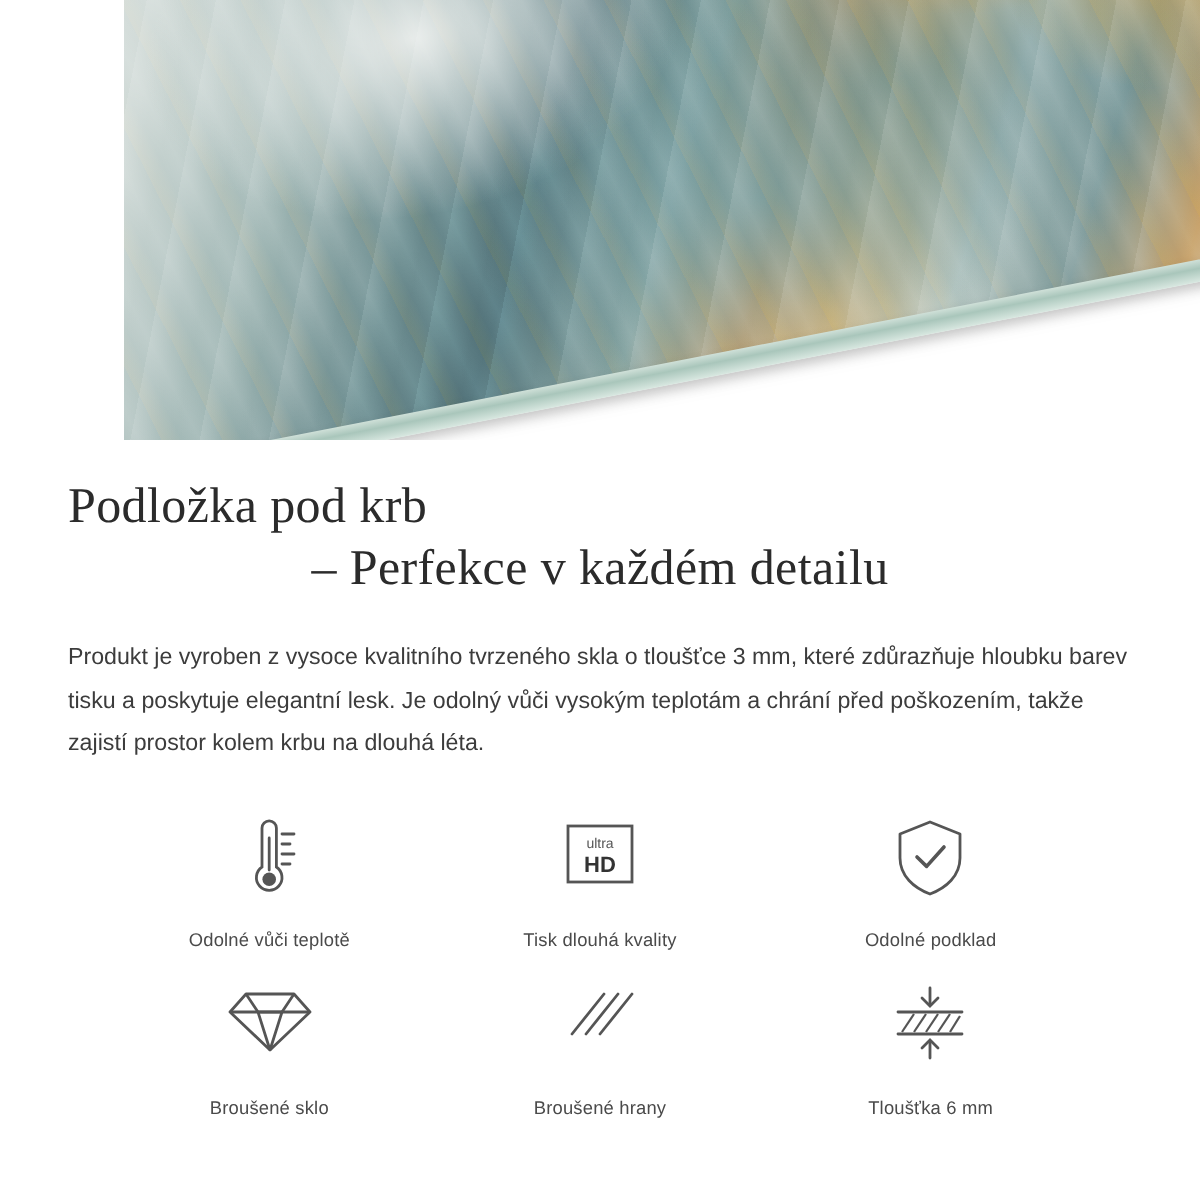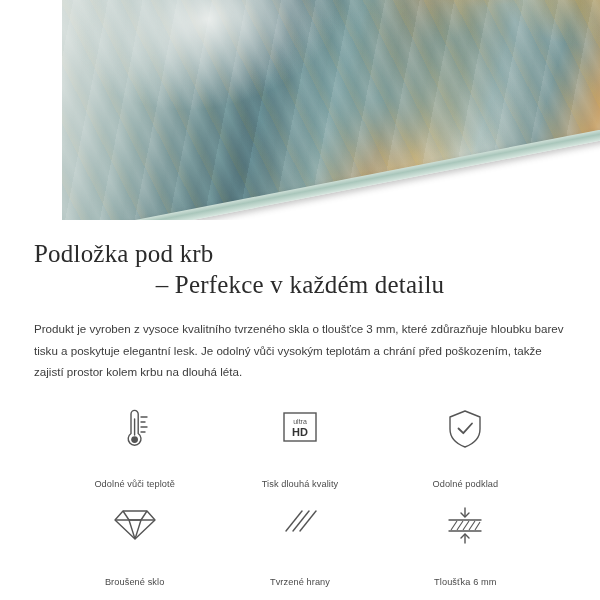--- a/index.html
+++ b/index.html
@@ -169,21 +169,21 @@
     align-items: center;
     justify-content: flex-start;
   }
   .feature-icon {
     height: 46px;
     display: flex;
     align-items: flex-start;
     justify-content: center;
   }
   .feature-label {
-    margin-top: 26px;
+    margin-top: 12px;
     font-size: 9.2px;
     color: #4a4a4a;
     text-align: right;
     letter-spacing: 0.1px;
   }
   svg { display: block; }
 </style>
 </head>
 <body>
 
@@ -265,21 +265,21 @@
       <div class="feature">
         <div class="feature-icon">
           <svg width="44" height="34" viewBox="0 0 44 34">
             <g stroke="#555" stroke-width="1.4" stroke-linecap="round">
               <line x1="8" y1="26" x2="24" y2="6"></line>
               <line x1="15" y1="26" x2="31" y2="6"></line>
               <line x1="22" y1="26" x2="38" y2="6"></line>
             </g>
           </svg>
         </div>
-        <div class="feature-label">Tvrzené hrany</div>
+        <div class="feature-label">Broušené hrany</div>
       </div>
 
       <div class="feature">
         <div class="feature-icon">
           <svg width="44" height="42" viewBox="0 0 44 42">
             <g stroke="#555" stroke-width="1.4" stroke-linecap="round" fill="none">
               <line x1="22" y1="3" x2="22" y2="11"></line>
               <path d="M18 8 L22 12 L26 8"></path>
               <line x1="6" y1="15" x2="38" y2="15"></line>
               <line x1="6" y1="26" x2="38" y2="26"></line>

